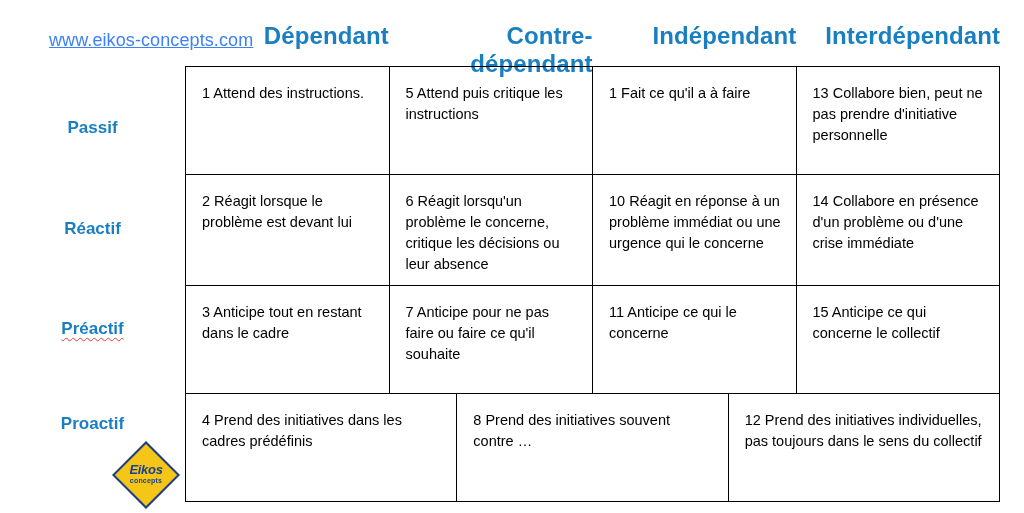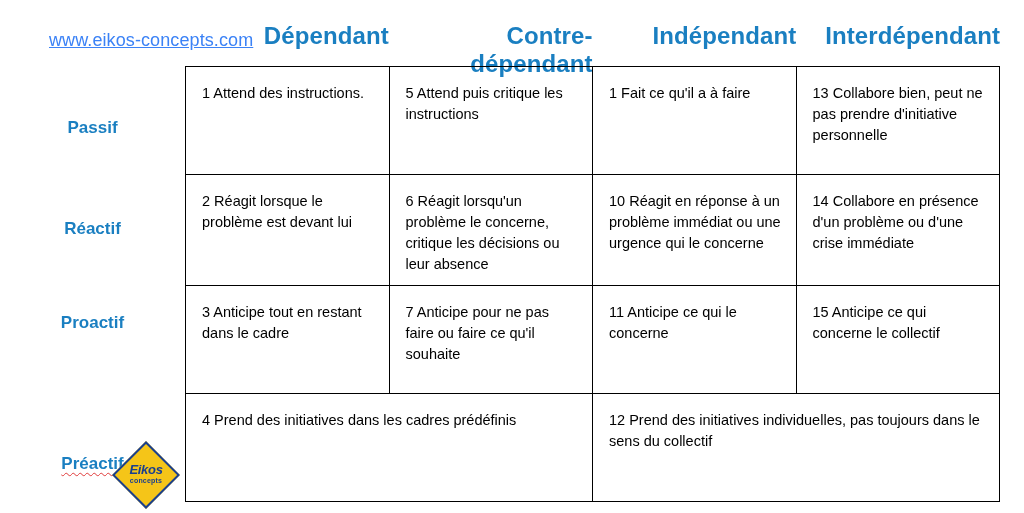--- a/index.html
+++ b/index.html
@@ -172,25 +172,25 @@
     <div class="col-header">Interdépendant</div>
   </div>
 
   <div class="row-labels">
     <div class="row-label">
       <span>Passif</span>
     </div>
     <div class="row-label">
       <span>Réactif</span>
     </div>
+    <div class="row-label spell">
+      <span>Préactif</span>
+    </div>
     <div class="row-label last">
       <span>Proactif</span>
-    </div>
-    <div class="row-label spell">
-      <span>Préactif</span>
     </div>
   </div>
 
   <div class="grid">
 
     <div class="grid-row">
       <div class="cell">1 Attend des instructions.</div>
       <div class="cell">5 Attend puis critique les instructions</div>
       <div class="cell">1 Fait ce qu'il a à faire</div>
       <div class="cell">13 Collabore bien, peut ne pas prendre d'initiative personnelle</div>
@@ -205,20 +205,21 @@
 
     <div class="grid-row">
       <div class="cell">3 Anticipe tout en restant dans le cadre</div>
       <div class="cell">7 Anticipe pour ne pas faire ou faire ce qu'il souhaite</div>
       <div class="cell">11 Anticipe ce qui le concerne</div>
       <div class="cell">15  Anticipe ce qui concerne le collectif</div>
     </div>
 
     <div class="grid-row">
       <div class="cell">4 Prend des initiatives dans les cadres prédéfinis</div>
+      <div class="cell">8 Prend des initiatives souvent contre …</div>
       <div class="cell">12 Prend des initiatives individuelles, pas toujours dans le sens du collectif</div>
     </div>
 
   </div>
 
   <div class="logo">
     <div class="logo-diamond"></div>
     <div class="logo-text">Eikos</div>
     <div class="logo-sub">concepts</div>
   </div>

